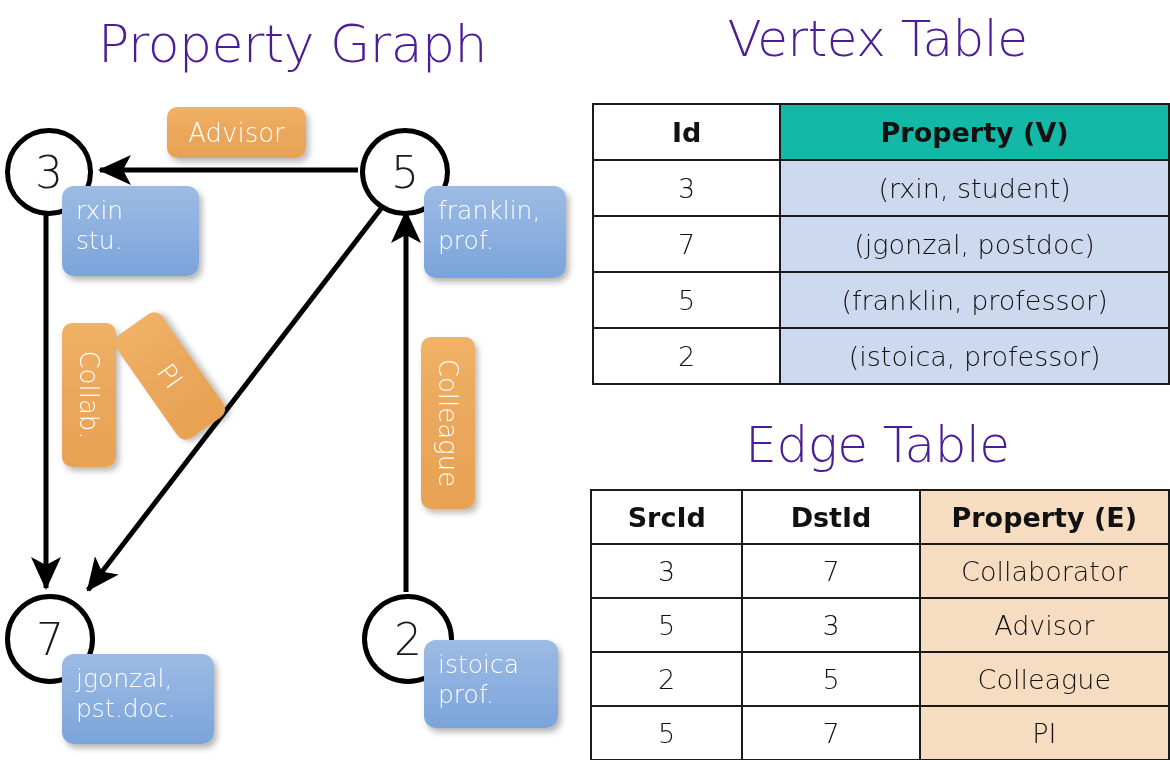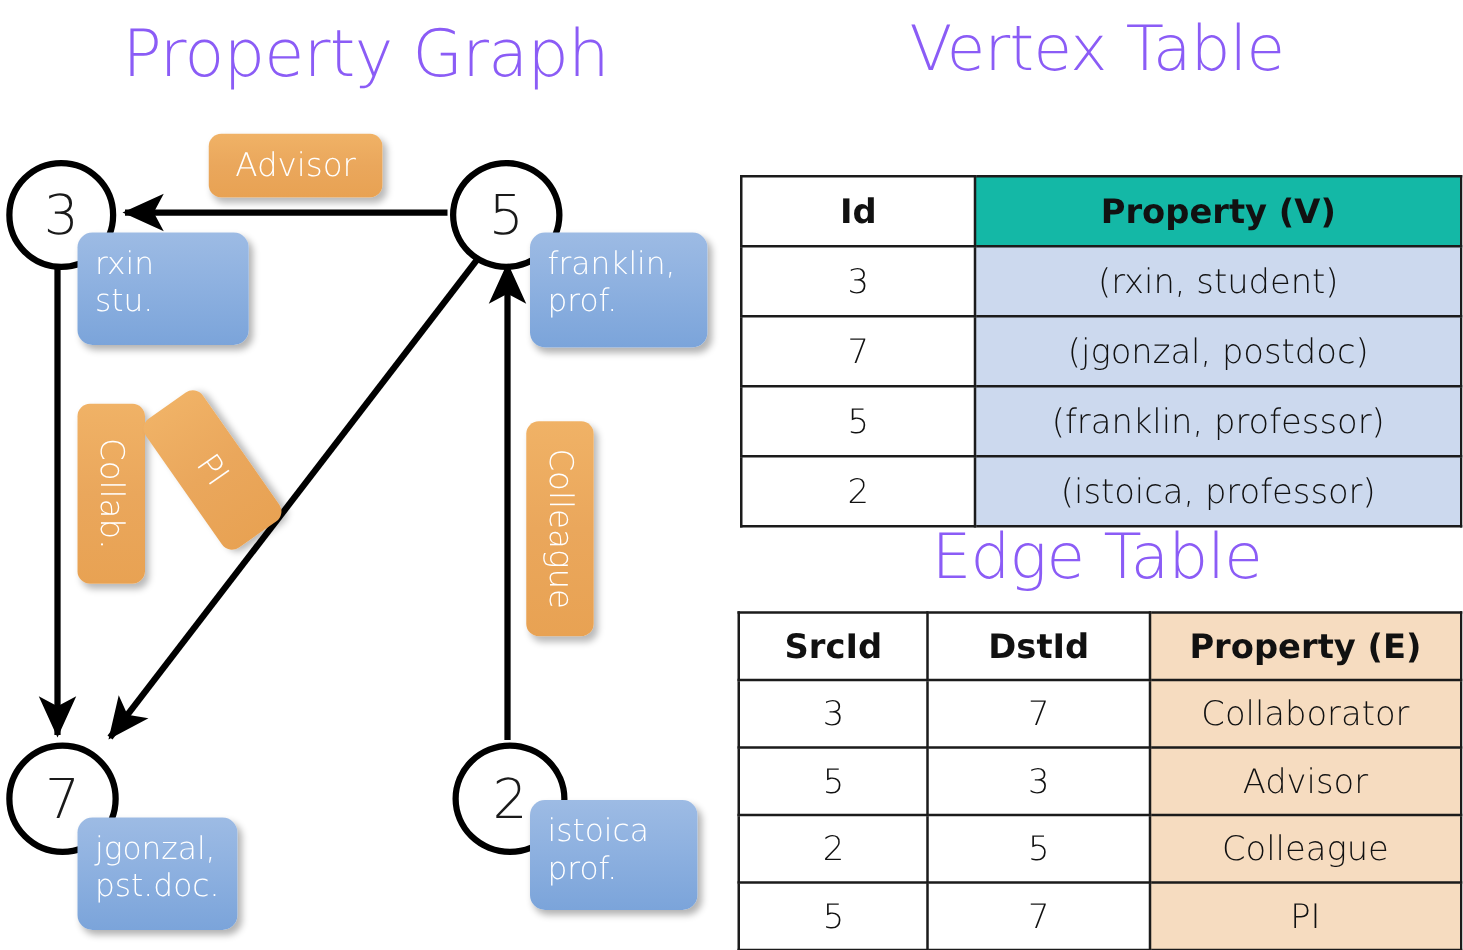--- a/index.html
+++ b/index.html
@@ -16,21 +16,21 @@
     color: #000000;
   }
 
   
   .title {
     position: absolute;
     font-family: "DejaVu Sans", sans-serif;
     font-weight: 300;
     font-size: 52px;
     letter-spacing: -0.5px;
-    color: #8b5cf6;
+    color: #4c1d95;
     white-space: nowrap;
     text-align: center;
   }
   #title-property-graph { left: 0;   top: 14px;  width: 585px; font-size: 52px; }
   #title-vertex-table   { left: 585px; top: 10px; width: 585px; font-size: 50px; }
   #title-edge-table     { left: 585px; top: 416px; width: 585px; font-size: 50px; }
 
   
   #graph-panel {
     position: absolute;
@@ -75,21 +75,21 @@
     font-weight: 300;
     font-size: 25px;
     line-height: 1.18;
     padding: 10px 0 0 14px;
     box-sizing: border-box;
     z-index: 4;
     white-space: pre-line;
   }
   #prop-rxin     { left: 62px;  top: 186px; width: 137px; height: 90px; }
   #prop-franklin { left: 424px; top: 186px; width: 142px; height: 92px; }
-  #prop-jgonzal  { left: 62px;  top: 654px; width: 128px; height: 90px; }
+  #prop-jgonzal  { left: 62px;  top: 654px; width: 152px; height: 90px; }
   #prop-istoica  { left: 424px; top: 640px; width: 134px; height: 88px; }
 
   
   .edge-label {
     position: absolute;
     border-radius: 10px;
     background: linear-gradient(to bottom, #f0b266 0%, #eaa75c 50%, #e8a253 100%);
     box-shadow: 3px 4px 6px rgba(0,0,0,0.28);
     color: #ffffff;
     font-family: "DejaVu Sans", sans-serif;
@@ -131,21 +131,21 @@
     border: 2px solid #1b1b1b;
     text-align: center;
     font-weight: 300;
     color: #111;
     padding: 0;
   }
   .data-table th {
     font-weight: bold;
   }
 
-  #vertex-table { left: 592px; top: 103px; margin-top: 37px; }
+  #vertex-table { left: 592px; top: 103px; }
   #vertex-table .col-id   { width: 186px; height: 54px; font-size: 27px; }
   #vertex-table .col-prop { width: 388px; height: 54px; font-size: 27px;
                             background: #ccd9ee; }
   #vertex-table th.col-id   { font-size: 27px; height: 54px; }
   #vertex-table th.col-prop { font-size: 27px; height: 54px; background: #14b8a6; }
 
   #edge-table { left: 590px; top: 489px; }
   #edge-table .col-src  { width: 150px; height: 52px; font-size: 27px; }
   #edge-table .col-dst  { width: 176px; height: 52px; font-size: 27px; }
   #edge-table .col-prop { width: 248px; height: 52px; font-size: 27px;

